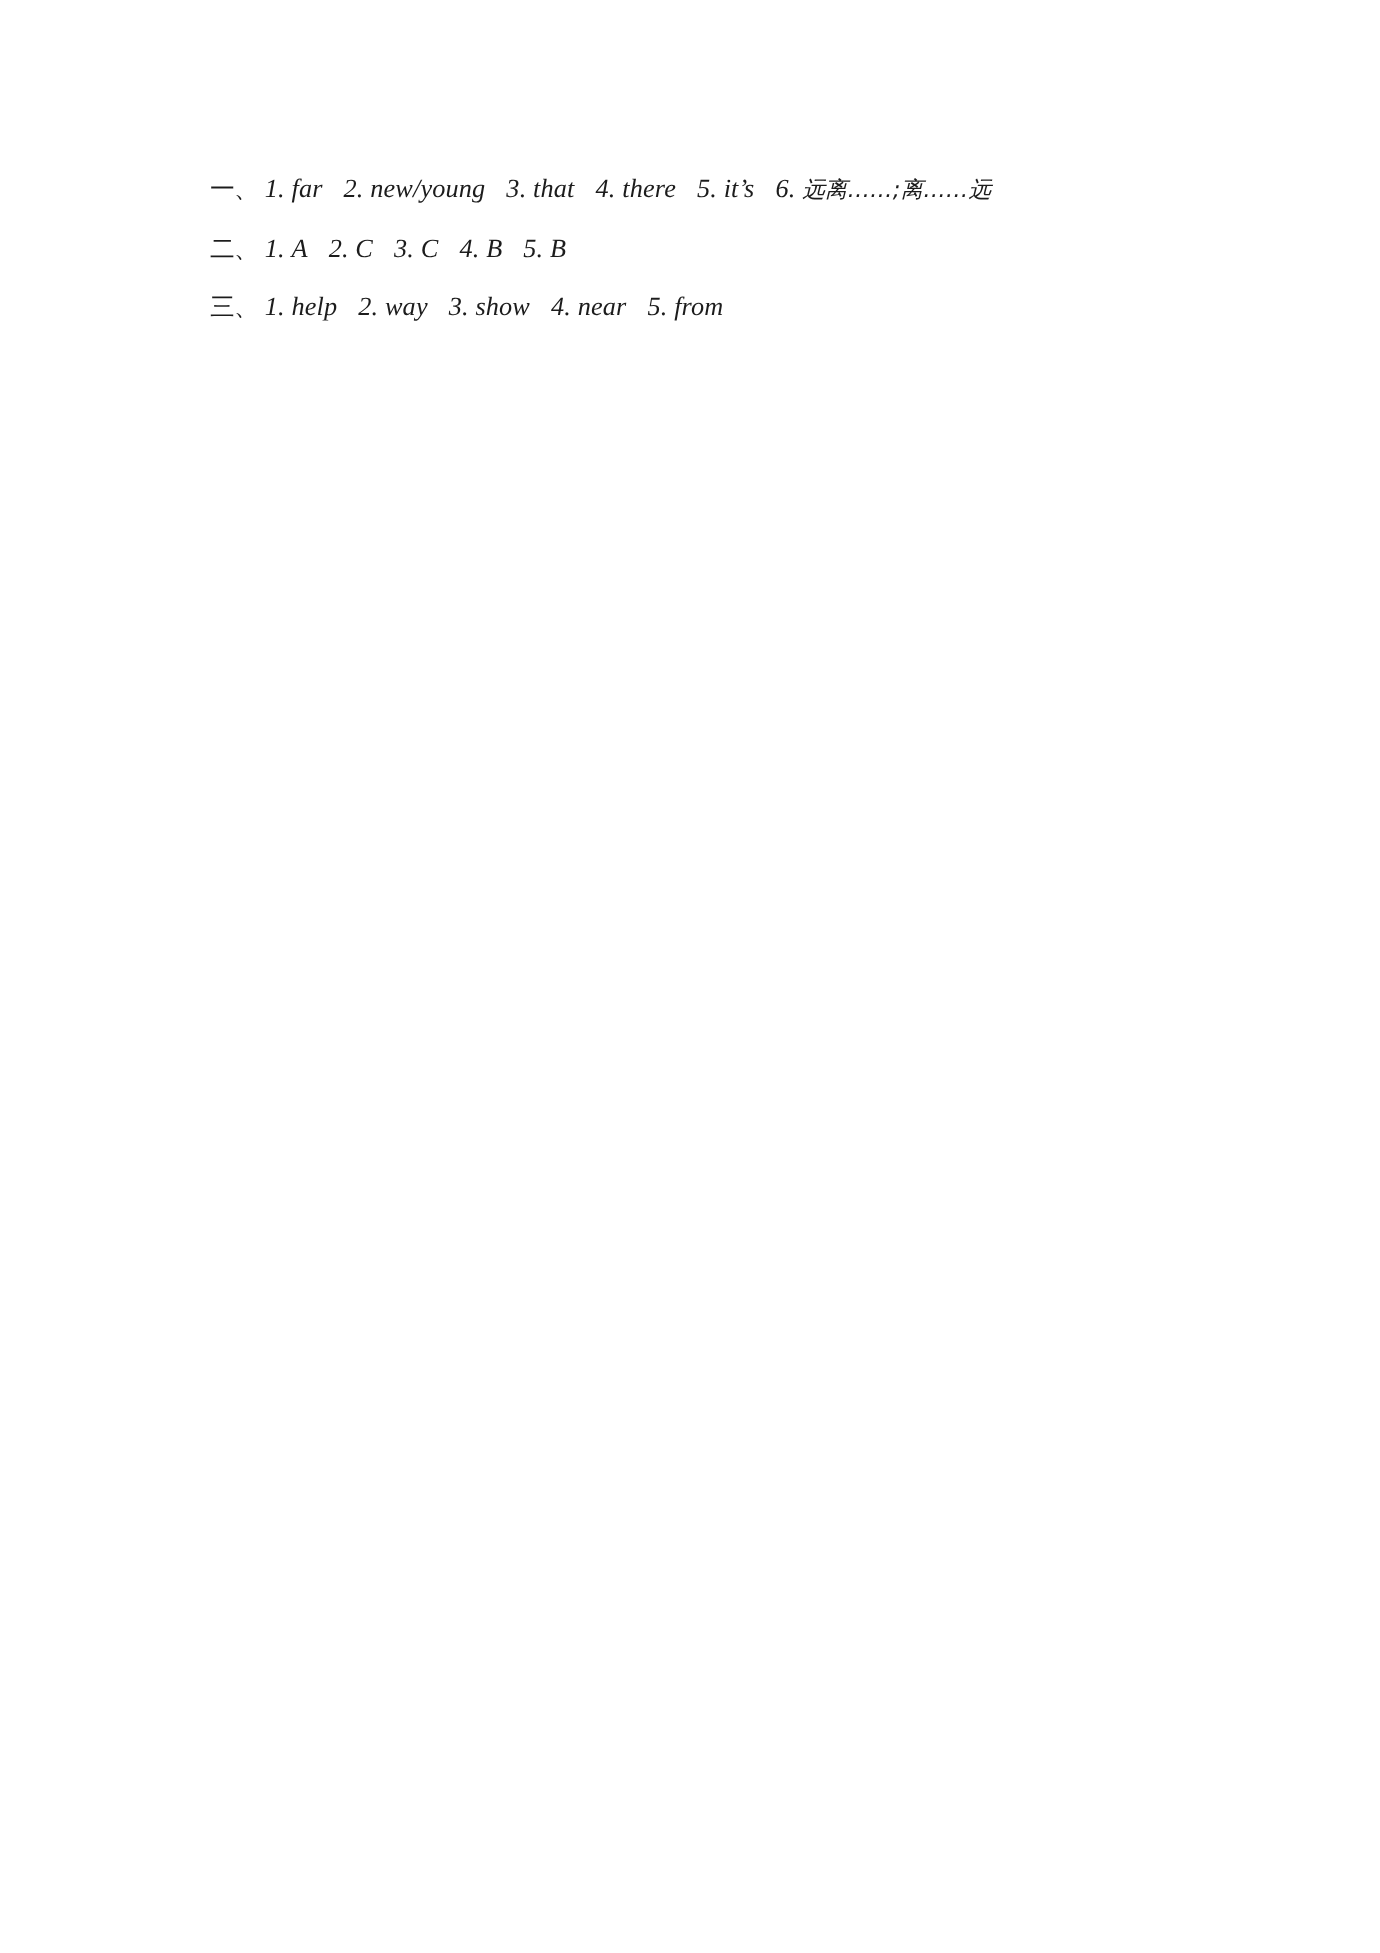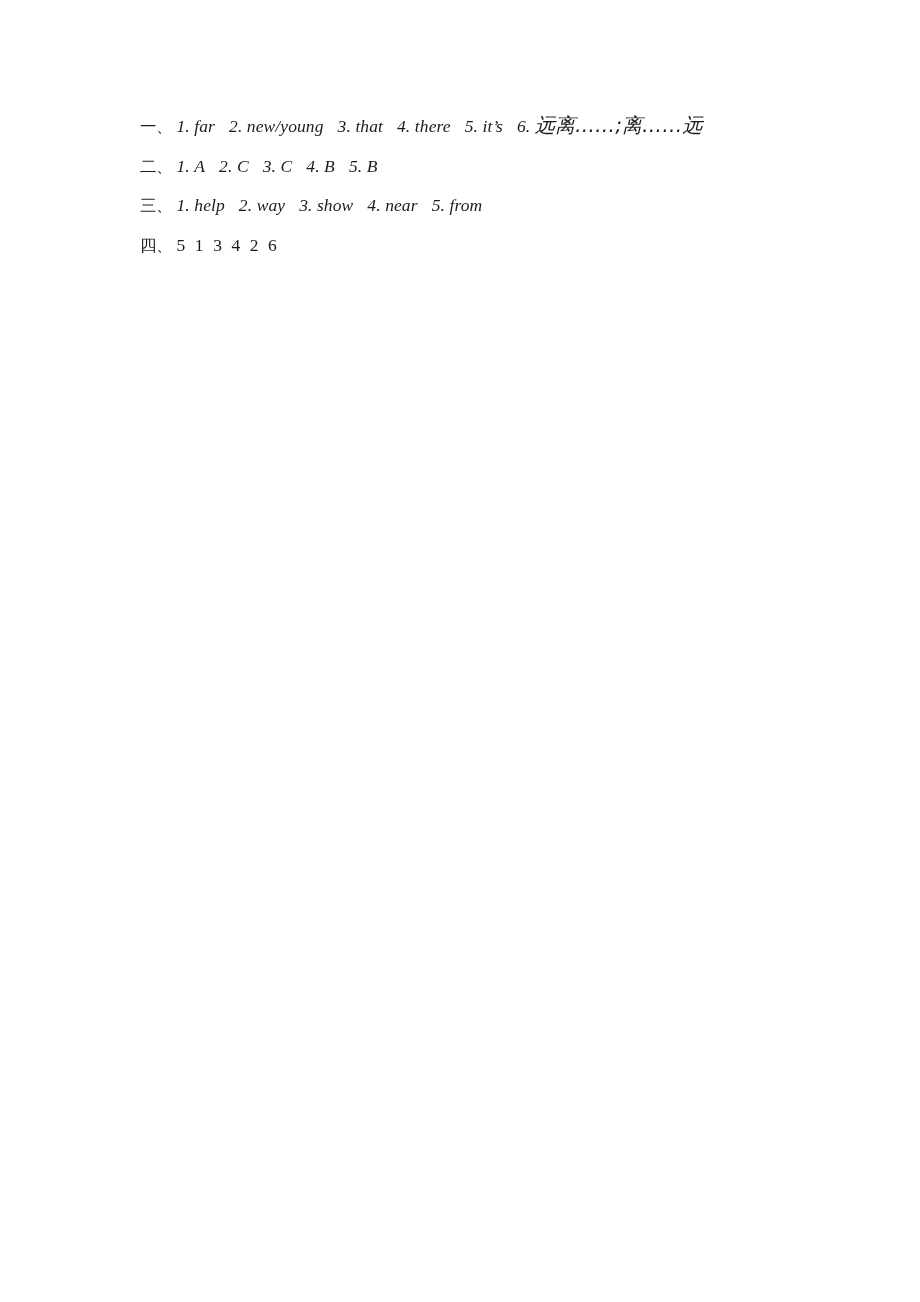--- a/index.html
+++ b/index.html
@@ -64,21 +64,21 @@
   .item-num {
     display: inline;
   }
 
   .item-text {
     display: inline;
   }
 
   .cjk-gloss {
     font-family: "DejaVu Sans", "Liberation Sans", sans-serif;
-    font-size: 20px;
+    font-size: 15px;
     margin-top: 32px;
   }
 
   .seq-line .seq-values {
     display: inline;
     letter-spacing: 2.6px;
   }
 </style>
 </head>
 <body>
@@ -101,20 +101,16 @@
       </span>
     </div>
 
     <div class="answer-line">
       <span class="section-marker">三、</span>
       <span class="answer-items">
         <span class="answer-item"><span class="item-num">1.</span> <span class="item-text">help</span></span><span class="answer-item"><span class="item-num">2.</span> <span class="item-text">way</span></span><span class="answer-item"><span class="item-num">3.</span> <span class="item-text">show</span></span><span class="answer-item"><span class="item-num">4.</span> <span class="item-text">near</span></span><span class="answer-item"><span class="item-num">5.</span> <span class="item-text">from</span></span>
       </span>
     </div>
 
-    <div class="answer-line seq-line">
-      <span class="section-marker">四、</span>
-      <span class="seq-values">5 1 3 4 2 6</span>
-    </div>
 
   </div>
 
 </div>
 
 </body></html>

